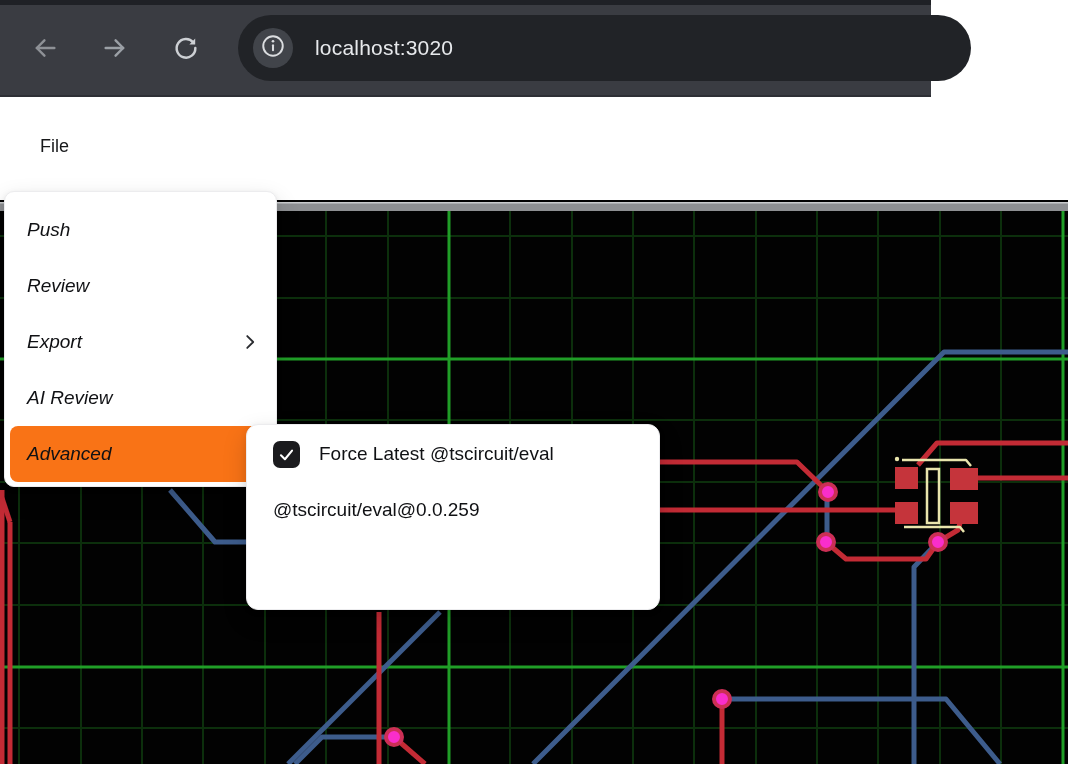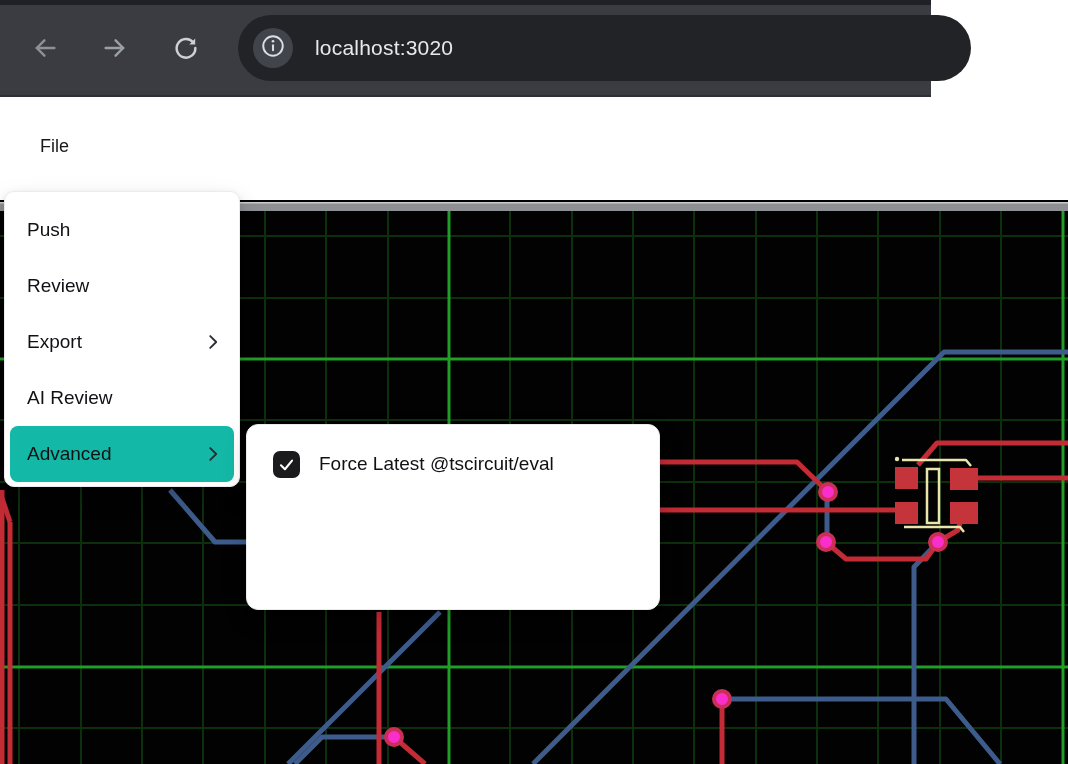--- a/index.html
+++ b/index.html
@@ -26,27 +26,27 @@
   .page-bg{position:absolute;left:0;top:97px;width:1068px;height:667px;background:#ffffff;}
   .menubar-file{position:absolute;left:40px;top:136px;font-size:18px;font-weight:400;color:#17181a;}
 
   
   .pcb-wrap{position:absolute;left:0;top:200px;width:1068px;height:564px;background:#020202;}
   .pcb-wrap svg{display:block;}
 
   
   .menu{position:absolute;background:#fff;border:1px solid #ececee;
         box-shadow:0 10px 25px rgba(0,0,0,.16),0 2px 6px rgba(0,0,0,.08);}
-  .file-menu{left:4px;top:191px;width:236px;height:296px;border-radius:10px;padding-top:10px;box-sizing:border-box;}
+  .file-menu{left:4px;top:191px;width:273px;height:296px;border-radius:10px;padding-top:10px;box-sizing:border-box;font-style:italic;}
   .menu-row{position:relative;height:56px;margin:0 5px;padding-left:17px;display:flex;align-items:center;
             font-size:19px;color:#101114;border-radius:8px;cursor:default;}
-  .menu-row.active{background:#14b8a6;}
+  .menu-row.active{background:#f97316;}
   .menu-row .chevron{position:absolute;right:10px;top:50%;transform:translateY(-50%);width:22px;height:22px;}
 
-  .sub-menu{left:246px;top:424px;width:414px;height:186px;border-radius:12px;padding-top:11px;box-sizing:border-box;}
+  .sub-menu{left:246px;top:424px;width:414px;height:186px;border-radius:12px;padding-top:1px;box-sizing:border-box;}
   .sub-row{position:relative;height:56px;margin:0 6px;padding-left:20px;display:flex;align-items:center;
            font-size:19px;color:#101114;border-radius:8px;cursor:default;}
   .checkbox{width:27px;height:27px;background:#1b1b1e;border-radius:7px;margin-right:19px;
             display:flex;align-items:center;justify-content:center;flex:0 0 auto;}
   .checkbox svg{width:19px;height:19px;}
 </style>
 </head>
 <body>
 
 <div class="browser-bar">
@@ -192,13 +192,16 @@
 
 <div class="menu sub-menu">
   <div class="sub-row">
     <span class="checkbox">
       <svg viewBox="0 0 24 24" fill="none" stroke="#ffffff" stroke-width="2.6" stroke-linecap="round" stroke-linejoin="round">
           <path d="M5 13 10 18 19 7"></path>
         </svg>
     </span>
     <span>Force Latest @tscircuit/eval</span>
   </div>
+  <div class="sub-row">
+    <span>@tscircuit/eval@0.0.259</span>
+  </div>
 </div>
 
 </body></html>

